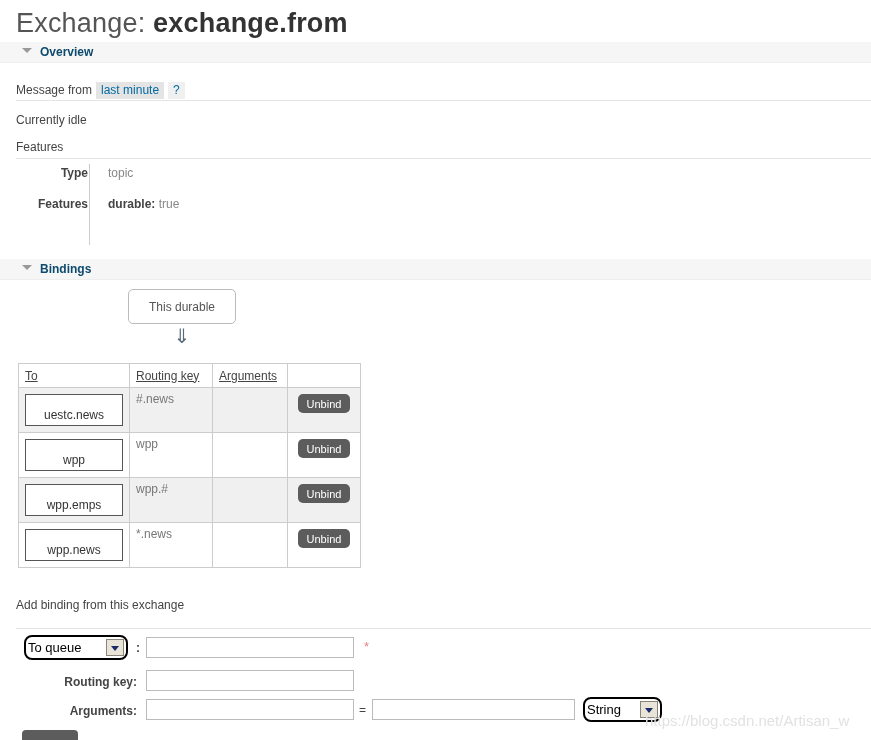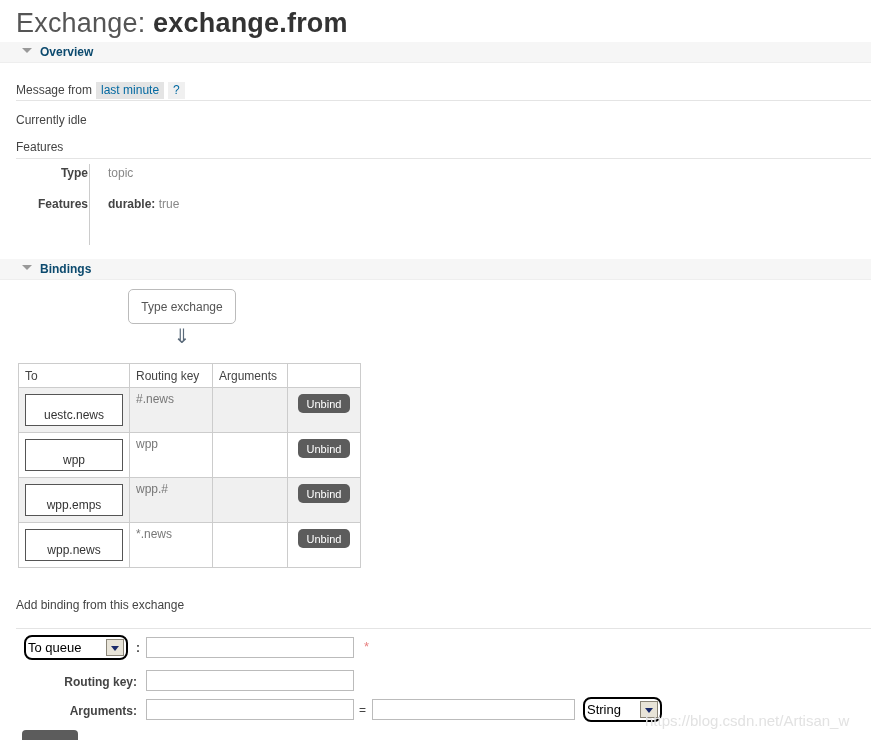--- a/index.html
+++ b/index.html
@@ -174,20 +174,21 @@
   }
   .bindings-table th {
     border: 1px solid #cccccc;
     background: #ffffff;
     color: #444444;
     font-weight: normal;
     text-align: left;
     padding: 3px 6px;
     height: 17px;
     vertical-align: middle;
+    text-decoration: underline;
   }
   .bindings-table td {
     border: 1px solid #cccccc;
     padding: 0;
     vertical-align: top;
     height: 44px;
   }
   .bindings-table tr.odd td { background: #f0f0f0; }
   .bindings-table tr.even td { background: #ffffff; }
   .col-to   { width: 98px; }
@@ -376,21 +377,21 @@
       <span>true</span>
     </span>
   </div>
 </div>
 
 <div class="section-bar" style="top:259px;">
   <span class="tri"></span>
   <span class="sec-label">Bindings</span>
 </div>
 
-<div class="exchange-box">Type exchange</div>
+<div class="exchange-box">This durable</div>
 <div class="down-arrow">⇓</div>
 
 <table class="bindings-table">
   <thead>
     <tr>
       <th class="col-to">To</th>
       <th class="col-rk">Routing key</th>
       <th class="col-args">Arguments</th>
       <th class="col-act"></th>
     </tr>

